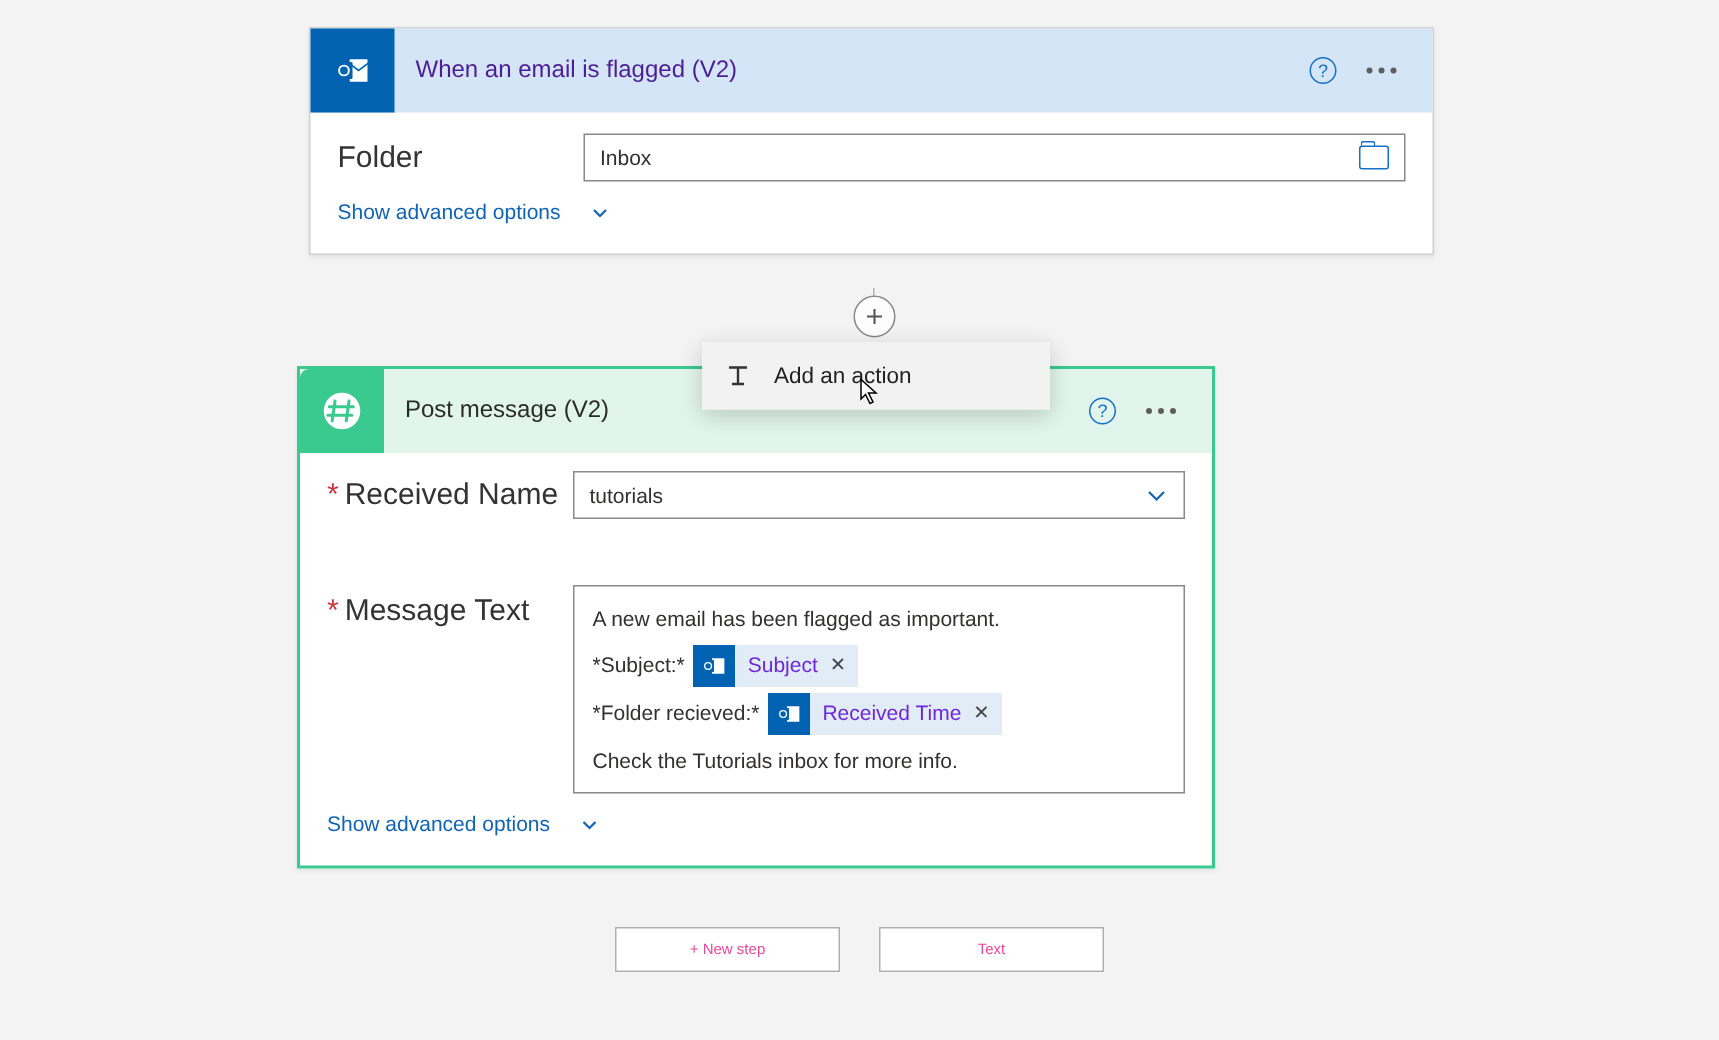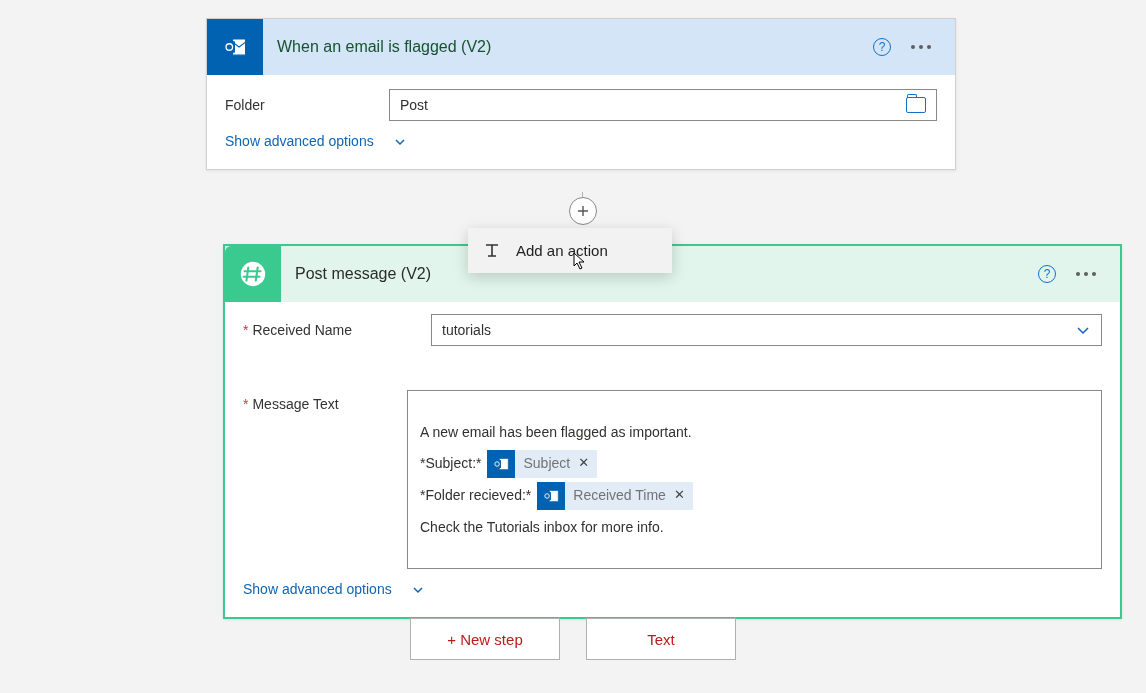--- a/index.html
+++ b/index.html
@@ -30,29 +30,29 @@
     display: flex;
     align-items: center;
     height: 56px;
     background: #d4e5f7;
   }
   .trigger-icon-box {
     width: 56px; height: 56px;
     background: #0062b1;
     display: flex; align-items: center; justify-content: center;
   }
-  .trigger-title { margin-left: 14px; font-size: 16px; color: #14532d; flex: 1; }
+  .trigger-title { margin-left: 14px; font-size: 16px; color: #4c1d95; flex: 1; }
   .header-actions { display: flex; align-items: center; gap: 20px; margin-right: 24px; }
   .help-icon { width: 18px; height: 18px; border: 1.5px solid #1570c9; border-radius: 50%; display:flex; align-items:center; justify-content:center; color:#1570c9; font-size:12px; cursor:pointer; }
   .ellipsis { display:flex; gap:4px; cursor:pointer; }
   .ellipsis span { width:4px; height:4px; background:#5e5e5e; border-radius:50%; }
 
   .trigger-body { padding: 14px 18px 8px 18px; }
   .field-row { display:flex; align-items:center; margin-bottom: 12px; }
-  .field-label { width: 164px; color: #333; font-size: 14px; }
+  .field-label { width: 164px; color: #333; font-size: 20px; }
   .field-input {
     flex: 1;
     height: 32px;
     border: 1px solid #8a8886;
     display:flex; align-items:center;
     padding: 0 10px;
     justify-content: space-between;
   }
   .folder-icon {
     width: 20px; height: 16px;
@@ -78,63 +78,63 @@
     background: #fdfdfd;
     display:flex; align-items:center; justify-content:center;
     cursor:pointer;
   }
   .plus-connector svg { stroke:#555; }
   .vline-top {
     position:absolute; left:582px; top:192px; width:1px; height:7px; background:#b3b3b3;
   }
 
   
-  .action-card { left: 223px; top: 244px; width: 899px; border: 2px solid #3ac98f; }
+  .action-card { left: 198px; top: 244px; width: 612px; border: 2px solid #3ac98f; }
   .action-header {
     display:flex; align-items:center; height: 56px; background: #e1f5ec;
   }
   .action-icon-box {
     width: 56px; height: 56px; background:#3ac98f;
     display:flex; align-items:center; justify-content:center;
     border-radius: 6px 0 0 0;
   }
   .action-title { margin-left: 14px; font-size: 16px; color:#2b2b2b; flex:1; }
 
   .action-body { padding: 12px 18px 8px 18px; }
   .req-star { color:#d13438; margin-right:4px; }
   .select-input {
     flex:1; height:32px; border:1px solid #8a8886;
-    display:flex; align-items:center; padding:0 10px; justify-content:space-between;margin-left:24px;
+    display:flex; align-items:center; padding:0 10px; justify-content:space-between;
   }
   .chev-svg { stroke:#1064b5; }
 
   .message-area {
     flex:1;
     border:1px solid #8a8886;
-    padding:24px 12px;
+    padding:4px 12px;
     font-size:14px;
     line-height: 1.9;
   }
   .message-area .line { display:flex; align-items:center; gap:6px; flex-wrap:wrap; margin: 4px 0; }
   .token-pill {
     display:inline-flex; align-items:center; gap:8px;
     background:#e1ecf7; height:28px; padding:0 8px;
   }
   .token-icon {
     width:28px; height:28px; background:#0062b1;
     display:flex; align-items:center; justify-content:center; margin-left:-8px;
   }
-  .token-label { color:#737373;text-align:center; }
+  .token-label { color:#6d28d9;text-align:center; }
   .token-x { color:#444; font-size:13px; cursor:pointer; }
 
   
   .popup {
     position:absolute;
     left: 468px; top: 228px;
-    width: 204px;
+    width: 232px;
     background:#ffffff;
     box-shadow: 0 4px 14px rgba(0,0,0,0.18);
     z-index: 50;
   }
   .popup-item {
     height:45px; display:flex; align-items:center; gap:14px;
     padding: 0 14px; cursor:pointer; font-size:15px; color:#222;
   }
   .popup-item.hover { background:#f2f2f2; }
   .popup-icon { width:20px; display:flex; justify-content:center; }
@@ -142,23 +142,23 @@
   .cursor {
     position:absolute; left:572px; top:251px; z-index:60;
   }
 
   
   .bottom-bar {
     position:absolute; left:0; width:100%; top: 618px;
     display:flex; justify-content:center; gap:26px;
   }
   .btn {
-    width:150px; height:42px; border:1px solid #b0b0b0; background:#ffffff;
+    width:150px; height:30px; border:1px solid #b0b0b0; background:#ffffff;
     display:flex; align-items:center; justify-content:center;
-    font-size:15px; color:#b91c1c; cursor:pointer;
+    font-size:10px; color:#ec4899; cursor:pointer;
   }
 
   .outlook-svg { width:26px; height:26px; }
   .hash-svg { width:30px; height:30px; }
   .small-outlook { width:18px; height:18px; }
 </style>
 </head>
 <body>
 
 <div class="canvas">
@@ -180,21 +180,21 @@
             <span></span>
             <span></span>
             <span></span>
           </div>
       </div>
     </div>
     <div class="trigger-body">
       <div class="field-row">
         <div class="field-label">Folder</div>
         <div class="field-input">
-          <span>Post</span>
+          <span>Inbox</span>
           <span class="folder-icon"></span>
         </div>
       </div>
       <div class="adv-link">
         <span>Show advanced options</span>
         <span class="chevron-down">
           <svg viewBox="0 0 12 12" width="12" height="12">
               <path d="M2 4 L6 8 L10 4" fill="none" stroke-width="1.5"></path>
             </svg>
         </span>

